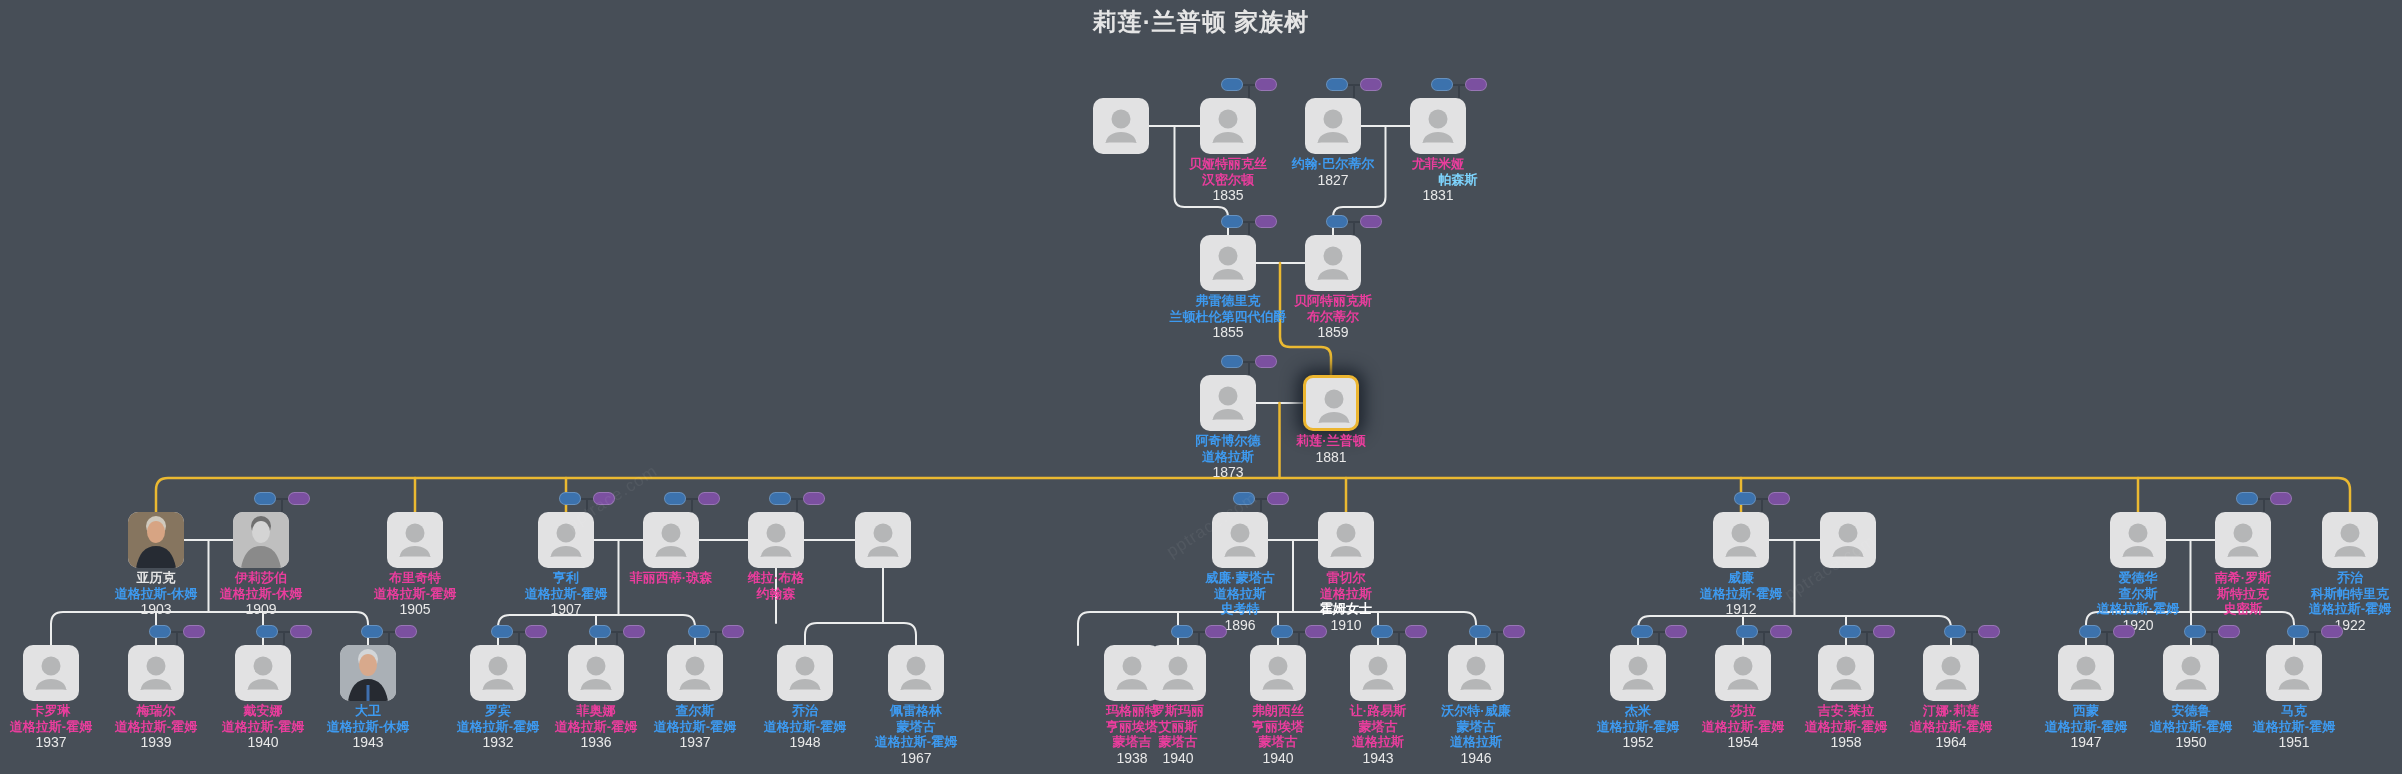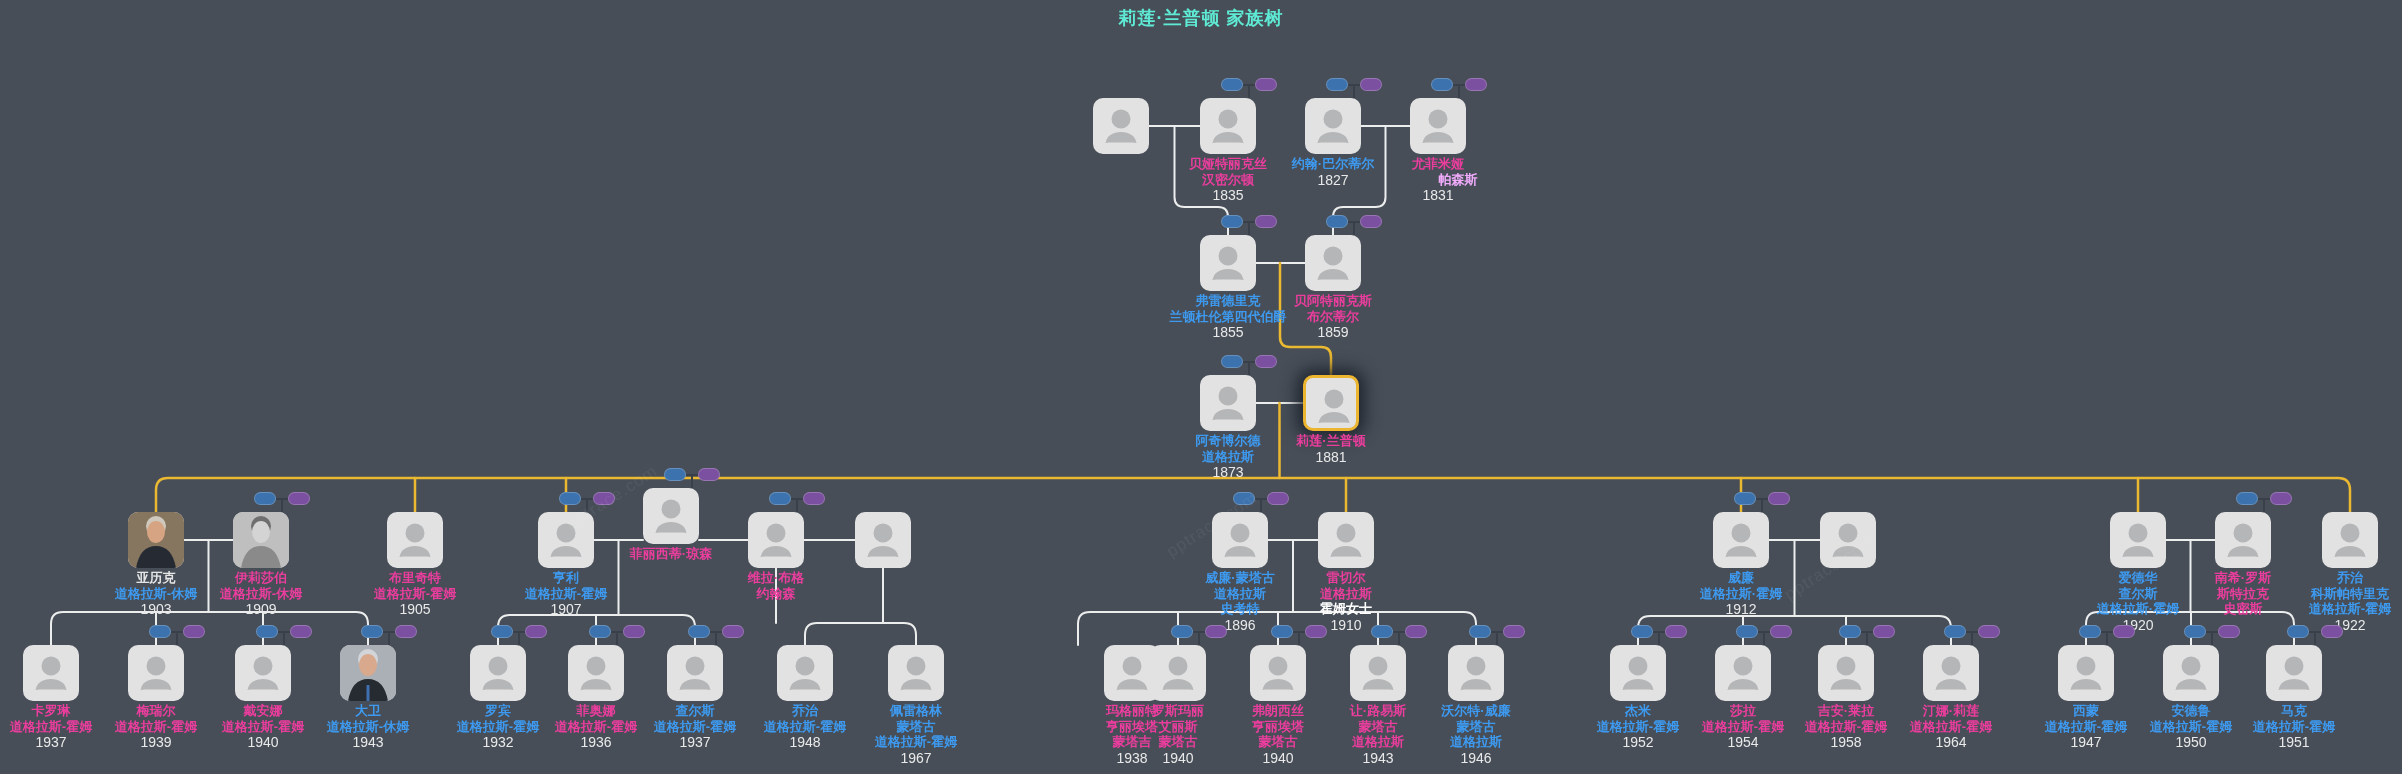--- a/index.html
+++ b/index.html
@@ -1,20 +1,20 @@
 <!DOCTYPE html>
 <html><head>
 <meta charset="utf-8">
 <style>
   html,body{margin:0;padding:0;background:#474e57;}
   #stage{position:relative;width:2402px;height:774px;background:#474e57;overflow:hidden;
          font-family:"Liberation Sans","DejaVu Sans",sans-serif;}
   #connectors{position:absolute;left:0;top:0;z-index:0;}
   .page-title{position:absolute;top:6px;left:0;width:100%;text-align:center;
-              font-size:18px;font-weight:700;color:#5eead4;letter-spacing:1px;}
+              font-size:24px;font-weight:700;color:#e5e5e5;letter-spacing:1px;}
   .page-subtitle{position:absolute;top:35px;left:0;width:100%;text-align:center;
                  font-size:14px;color:#99a0a8;}
   .watermark{position:absolute;font-size:17px;color:rgba(255,255,255,0.06);
              transform:rotate(-33deg);letter-spacing:1px;z-index:3;pointer-events:none;}
   .node{position:absolute;width:56px;height:56px;z-index:2;}
   .pbox{position:absolute;left:0;top:0;width:56px;height:56px;background:#e2e2e3;
         border-radius:10px;box-sizing:border-box;overflow:hidden;}
   .pbox.root{border:3px solid #ecb52f;box-shadow:0 0 16px 6px rgba(24,30,40,0.85);}
   .pbox svg{display:block;}
   .label{position:absolute;left:28px;top:58px;transform:translateX(-50%);
@@ -140,21 +140,21 @@
         </div>
         <div class="pbox">
           <svg width="56" height="56" viewBox="0 0 56 56">
             <circle cx="28" cy="21" r="9.5" fill="#b5b6b7"></circle>
             <path d="M12 45 Q28 26 44 45 L44 45 Q28 40 12 45 Z" fill="#b5b6b7"></path>
             <path d="M13 44.5 A15 10.5 0 0 1 43 44.5 Z" fill="#b5b6b7"></path>
           </svg>
         </div>
         <div class="label">
           <div class="nline" style="color: rgb(234, 61, 157);">尤菲米娅</div>
-          <div class="nline" style="color: #f0abfc; margin-left: 40px;">帕森斯</div>
+          <div class="nline" style="color: #7dd3fc; margin-left: 40px;">帕森斯</div>
           <div class="yline">1831</div>
         </div>
       </div>
       <div class="node" style="left: 1200px; top: 235px;">
         <div class="pillpair">
           <span class="pill father"></span>
           <span class="pill-hline"></span>
           <span class="pill-vline"></span>
           <span class="pill mother"></span>
         </div>
@@ -287,21 +287,21 @@
             <path d="M12 45 Q28 26 44 45 L44 45 Q28 40 12 45 Z" fill="#b5b6b7"></path>
             <path d="M13 44.5 A15 10.5 0 0 1 43 44.5 Z" fill="#b5b6b7"></path>
           </svg>
         </div>
         <div class="label">
           <div class="nline" style="color: rgb(61, 154, 240);">亨利</div>
           <div class="nline" style="color: rgb(61, 154, 240);">道格拉斯-霍姆</div>
           <div class="yline">1907</div>
         </div>
       </div>
-      <div class="node" style="left: 643px; top: 488px;">
+      <div class="node" style="left: 643px; top: 512px;">
         <div class="pillpair">
           <span class="pill father"></span>
           <span class="pill-hline"></span>
           <span class="pill-vline"></span>
           <span class="pill mother"></span>
         </div>
         <div class="pbox">
           <svg width="56" height="56" viewBox="0 0 56 56">
             <circle cx="28" cy="21" r="9.5" fill="#b5b6b7"></circle>
             <path d="M12 45 Q28 26 44 45 L44 45 Q28 40 12 45 Z" fill="#b5b6b7"></path>

